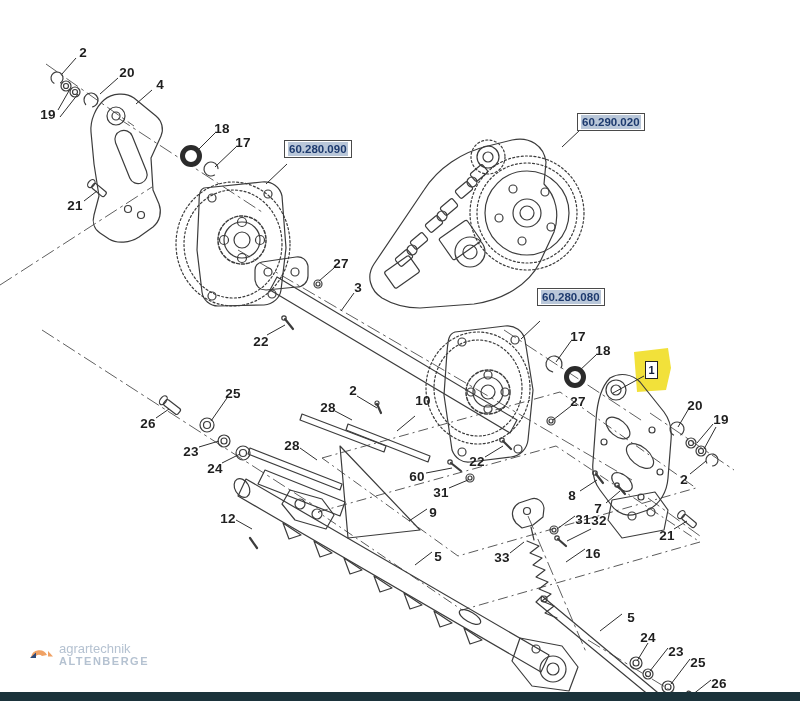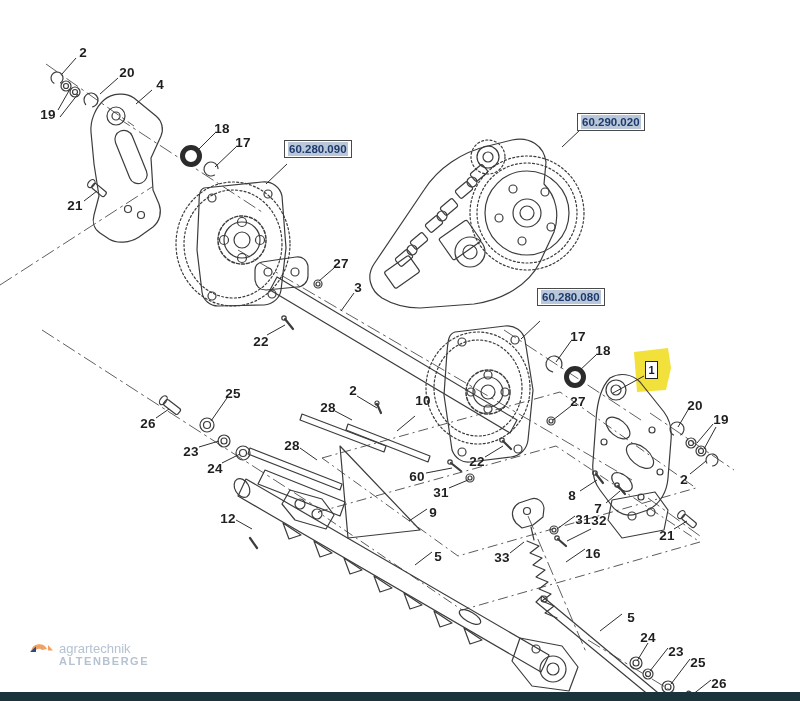--- a/index.html
+++ b/index.html
@@ -15,21 +15,21 @@
   .ldr{fill:none;stroke:#2f2f2f;stroke-width:1}
   .scrw{stroke-width:2.2}
   .plabel{position:absolute;transform:translate(-50%,-50%);font-size:13.5px;
           font-weight:700;color:#1f1f1f;letter-spacing:.2px;white-space:nowrap}
   .refbox{position:absolute;background:#fff;border:1.4px solid #4a4a4a;
           padding:1px 3px;font-size:11.5px;font-weight:700;color:#1d3a6e;line-height:1.25}
   .refbox span{background:#b9c7d9;padding:0 1px;display:inline-block}
   .flag1{position:absolute;left:645px;top:361px;width:11px;height:16px;background:#fff;
          border:1.6px solid #222;color:#101c38;font-size:11px;font-weight:700;
          display:flex;align-items:center;justify-content:center;line-height:1}
-  .logo{position:absolute;left:28px;top:636px;display:flex;align-items:flex-start;gap:3px}
+  .logo{position:absolute;left:28px;top:636px;display:flex;align-items:center;gap:3px}
   .logo-text{display:flex;flex-direction:column;margin-top:6px}
   .logo-line1{font-size:13px;color:#b5c2d1;line-height:13px}
   .logo-line2{font-size:11px;font-weight:700;letter-spacing:1.5px;color:#b5c2d1;line-height:13px}
   .bottombar{position:absolute;left:0;right:0;bottom:0;height:9px;background:#1b333b}
 </style>
 </head>
 <body>
 
 <div class="stage">
 

